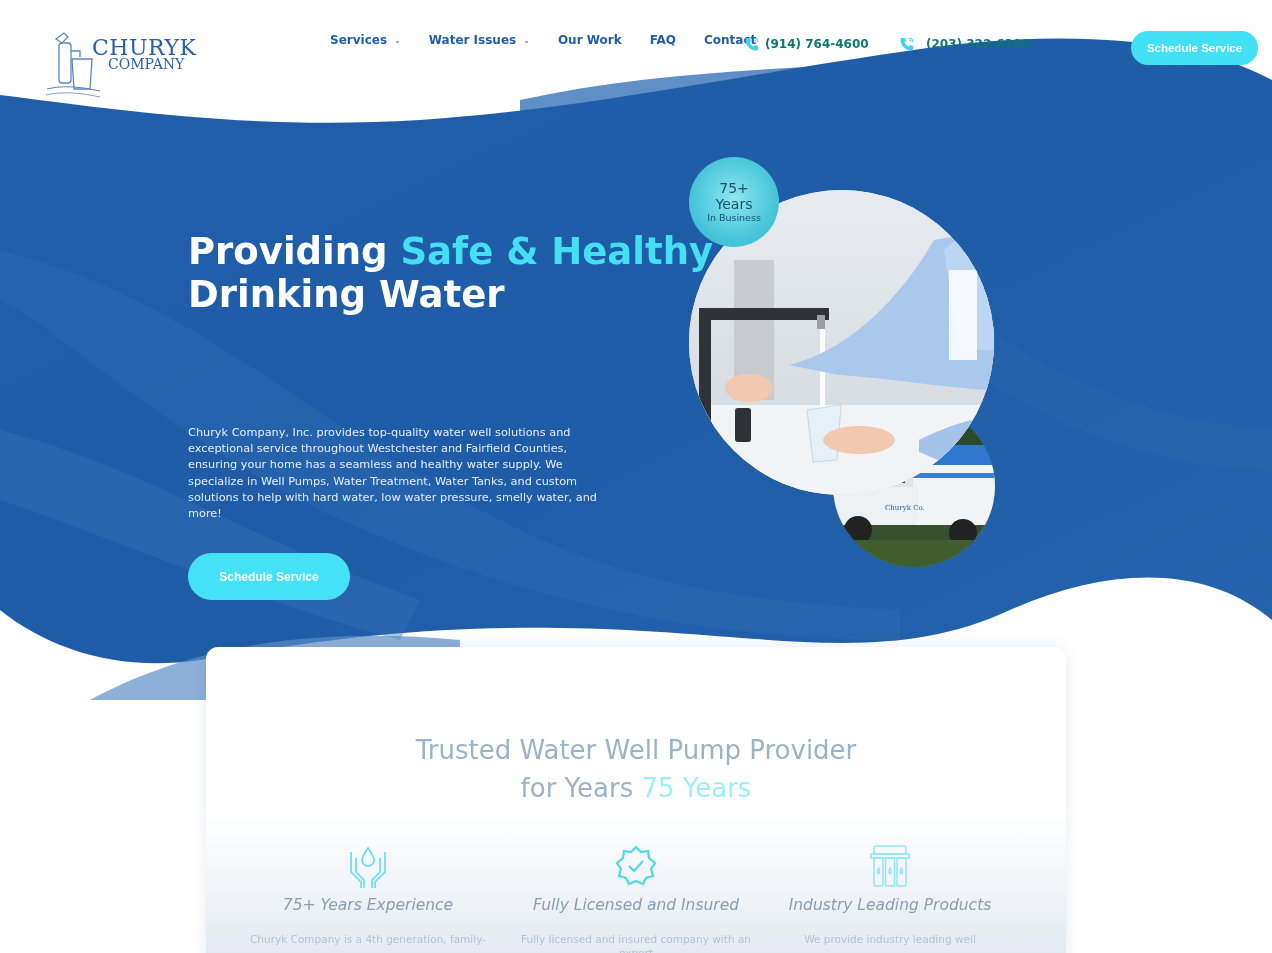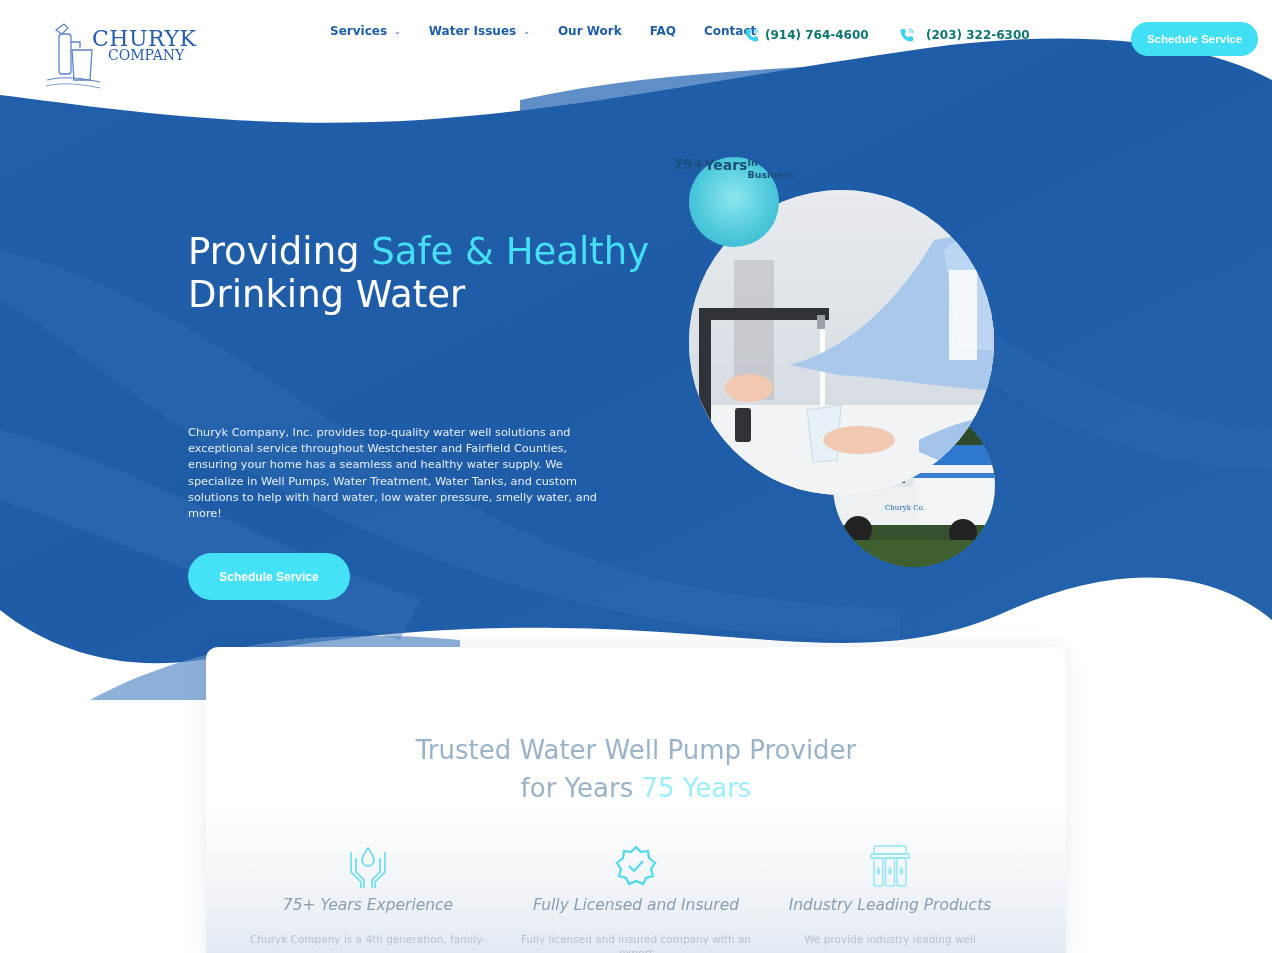--- a/index.html
+++ b/index.html
@@ -3,43 +3,43 @@
 <meta charset="utf-8">
 <style>
   * { box-sizing: border-box; margin: 0; padding: 0; }
   html, body { width: 1272px; height: 953px; overflow: hidden; background: #ffffff; }
   body { font-family: "DejaVu Sans", sans-serif; position: relative; color: #1f5ea8; }
 
   
   .hero-bg { position: absolute; left: 0; top: 0; width: 1272px; height: 700px; z-index: 0; }
 
   
-  .header { position: absolute; left: 0; top: 8px; width: 1272px; height: 90px; z-index: 5; }
+  .header { position: absolute; left: 0; top: 17px; width: 1272px; height: 90px; z-index: 5; }
   .logo { position: absolute; left: 42px; top: 12px; width: 150px; height: 72px; }
   .logo-text1 { position: absolute; left: 50px; top: 6px; font-family: "DejaVu Serif", serif; font-size: 22px; color: #2a5fae; letter-spacing: 0.5px; }
   .logo-text2 { position: absolute; left: 66px; top: 27px; font-family: "DejaVu Serif", serif; font-size: 14px; color: #2a5fae; }
   .nav { position: absolute; left: 330px; top: 16px; display: flex; gap: 0; }
   .nav-item { font-size: 12px; font-weight: bold; color: #1f5ea8; margin-right: 28px; display: flex; align-items: center; cursor: pointer; }
   .nav-item .chev { font-size: 8px; margin-left: 7px; color: #5a7fb8; }
   .phone { position: absolute; top: 19px; font-size: 12px; font-weight: bold; color: #0f766e; display: flex; align-items: center; }
   .phone svg { margin-right: 5px; }
   .phone-1 { left: 744px; }
   .phone-2 { left: 899px; }
   .btn-header { position: absolute; left: 1131px; top: 14px; width: 127px; height: 34px; border-radius: 17px; background: #42e0f5; color: #ffffff; font-size: 11.5px; font-weight: bold; display: flex; align-items: center; justify-content: center; border: none; cursor: pointer; }
 
   
-  .hero-title { position: absolute; left: 188px; top: 230px; font-family: "DejaVu Sans", sans-serif; font-weight: normal; font-size: 37px; line-height: 43px; color: #ffffff; z-index: 3; }
+  .hero-title { position: absolute; left: 188px; top: 230px; font-family: "DejaVu Sans", sans-serif; font-weight: bold; font-size: 37px; line-height: 43px; color: #ffffff; z-index: 3; }
   .hero-title .accent { color: #45dff4; }
   .hero-desc { position: absolute; left: 188px; top: 425px; width: 415px; font-size: 11.3px; line-height: 16.2px; color: #e6eefb; z-index: 3; }
   .btn-hero { position: absolute; left: 188px; top: 553px; width: 162px; height: 47px; border-radius: 24px; background: #45e1f6; color: #ffffff; font-size: 12px; font-weight: bold; display: flex; align-items: center; justify-content: center; border: none; z-index: 3; cursor: pointer; }
 
   
   .circle-main { position: absolute; left: 689px; top: 190px; width: 305px; height: 305px; border-radius: 50%; overflow: hidden; z-index: 3; background: #e9edf2; }
   .circle-truck { position: absolute; left: 833px; top: 405px; width: 162px; height: 162px; border-radius: 50%; overflow: hidden; z-index: 2; background: #5eead4; }
-  .badge { position: absolute; left: 689px; top: 157px; width: 90px; height: 90px; border-radius: 50%; z-index: 4; background: radial-gradient(circle at 50% 45%, #8ee6ef 0%, #4fc9dc 55%, #2eb3cc 100%); display: flex; flex-direction: row; align-items: flex-start; justify-content: center; color: #1a4f7a; font-weight: bold; }
+  .badge { position: absolute; left: 689px; top: 157px; width: 90px; height: 90px; border-radius: 50%; z-index: 4; background: radial-gradient(circle at 50% 45%, #8ee6ef 0%, #4fc9dc 55%, #2eb3cc 100%); display: flex; flex-direction: column; align-items: center; justify-content: center; color: #1a4f7a; font-weight: normal; }
   .badge .b1 { font-size: 14px; line-height: 15px; }
   .badge .b2 { font-size: 14px; line-height: 16px; }
   .badge .b3 { font-size: 9.5px; line-height: 12px; }
 
   
   .card { position: absolute; left: 206px; top: 647px; width: 860px; height: 320px; background: #ffffff; border-radius: 12px; box-shadow: 0 0 18px rgba(30,60,110,0.10); z-index: 4; overflow: hidden; }
   .card-bg { position: absolute; left: 0; bottom: 0; width: 100%; height: 160px; background: linear-gradient(180deg, rgba(255,255,255,0) 0%, rgba(224,232,240,0.55) 60%, rgba(210,222,234,0.7) 100%); }
   .card-title { position: absolute; left: 0; top: 84px; width: 100%; text-align: center; font-size: 26px; font-weight: normal; line-height: 38px; color: #9ab3c9; }
   .card-title .accent { color: #9ceef9; }
   .feature { position: absolute; top: 195px; width: 260px; text-align: center; }

